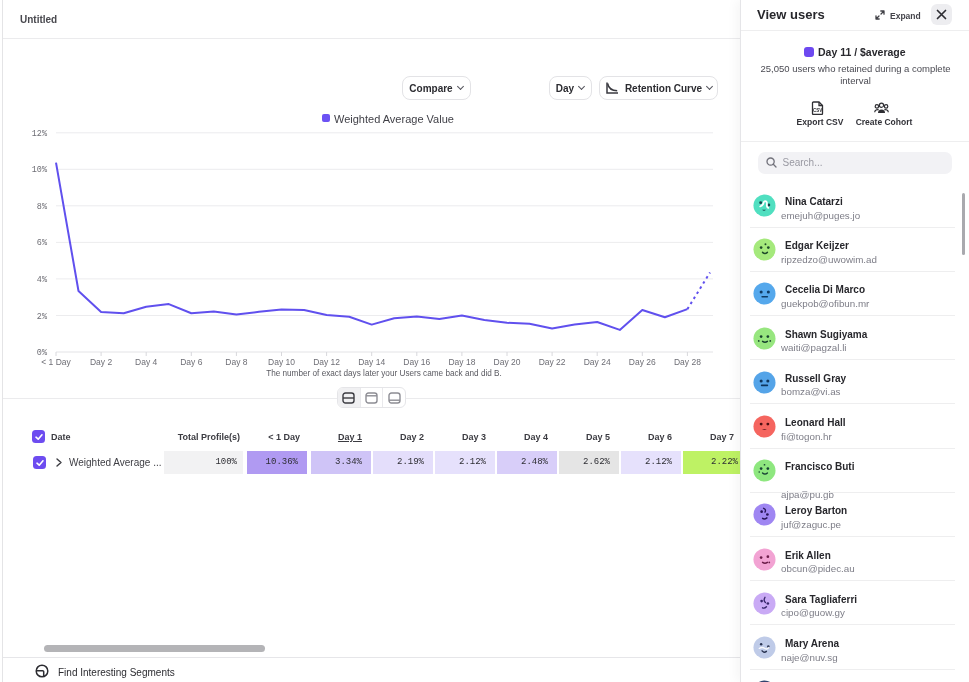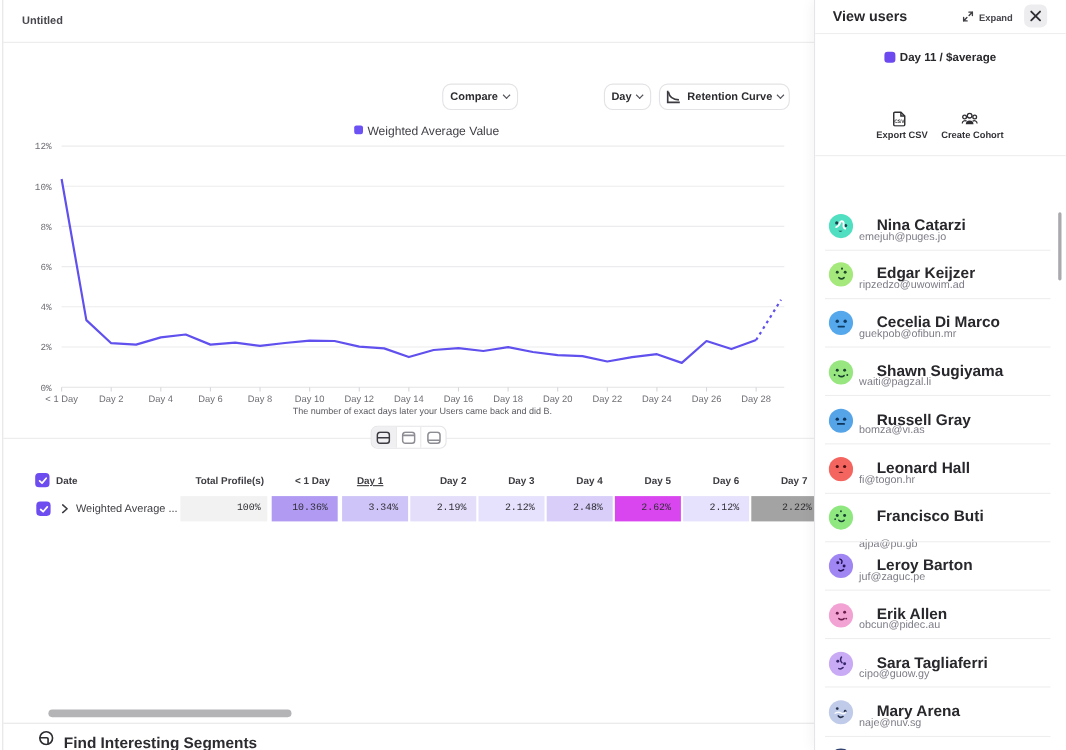--- a/index.html
+++ b/index.html
@@ -15,21 +15,21 @@
   .btn { position:absolute; height:24px; border:1px solid #e3e3e6; border-radius:8px; background:#fff; display:flex; align-items:center; justify-content:center; font-size:10px; font-weight:bold; color:#2c2c31; white-space:nowrap; }
   .chev { display:inline-block; width:6px; height:6px; margin-left:5px; position:relative; top:-2px; }
   .chev:before { content:""; position:absolute; left:0; top:1px; width:4px; height:4px; border-right:1.2px solid #52525a; border-bottom:1.2px solid #52525a; transform:rotate(45deg); }
   
   .cell { position:absolute; height:23px; font-family:"Liberation Mono",monospace; font-size:9px; color:#2e2e33; display:flex; align-items:center; justify-content:flex-end; padding-right:9px; }
   .thead { position:absolute; font-size:9px; font-weight:bold; color:#3c3c42; }
   .cb { position:absolute; width:13px; height:13px; background:#6d4cf0; border-radius:3.5px; }
   .cb svg { position:absolute; left:1.5px; top:1.5px; }
   
   #panel { overflow:hidden; position:absolute; left:740px; top:0; width:229px; height:682px; background:#fff; border-left:1px solid #e5e5e8; box-shadow:-4px 0 10px rgba(0,0,0,0.04); }
-  .pname { position:absolute; left:56px; font-size:14px; font-weight:bold; color:#27272c; }
+  .pname { position:absolute; left:44px; font-size:10px; font-weight:bold; color:#27272c; }
   .pmail { position:absolute; left:40px; font-size:9.8px; color:#7d7d87; }
   .pdiv { position:absolute; left:9px; width:205px; height:1px; background:#eeeeef; }
   .avatar { position:absolute; left:12px; width:23px; height:23px; }
 </style>
 </head>
 <body>
 <div id="page">
 
   <div class="abs" style="left:20px; top:14px; font-size:10px; font-weight:bold; color:#48484e;">Untitled</div>
   <div class="hdiv" style="left:3px; top:38px; width:737px;"></div>
@@ -138,21 +138,21 @@
   </div>
 
   <div class="cb" style="left:32px; top:430px;">
       <svg width="10" height="10" viewBox="0 0 10 10">
         <path d="M2,5.2 L4.2,7.2 L8,2.8" fill="none" stroke="#fff" stroke-width="1.6" stroke-linecap="round" stroke-linejoin="round"></path>
       </svg>
     </div>
   <div class="thead" style="left:51px; top:432px;">Date</div>
   <div class="thead" style="left:160px; top:432px; width:80px; text-align:right;">Total Profile(s)</div>
   <div class="thead" style="left:247px; top:432px; width:53px; text-align:right;">&lt; 1 Day</div>
-  <div class="thead" style="left:311px; top:432px; width:51px; text-align:center;text-decoration:underline;">Day 1</div>
+  <div class="thead" style="left:311px; top:432px; width:51px; text-align:right;text-decoration:underline;">Day 1</div>
   <div class="thead" style="left:373px; top:432px; width:51px; text-align:right;">Day 2</div>
   <div class="thead" style="left:435px; top:432px; width:51px; text-align:right;">Day 3</div>
   <div class="thead" style="left:497px; top:432px; width:51px; text-align:right;">Day 4</div>
   <div class="thead" style="left:559px; top:432px; width:51px; text-align:right;">Day 5</div>
   <div class="thead" style="left:621px; top:432px; width:51px; text-align:right;">Day 6</div>
   <div class="thead" style="left:683px; top:432px; width:51px; text-align:right;">Day 7</div>
 
   <div class="cb" style="left:33px; top:456px;">
       <svg width="10" height="10" viewBox="0 0 10 10">
         <path d="M2,5.2 L4.2,7.2 L8,2.8" fill="none" stroke="#fff" stroke-width="1.6" stroke-linecap="round" stroke-linejoin="round"></path>
@@ -161,65 +161,73 @@
   <svg class="abs" style="left:55px; top:458px;" width="8" height="9" viewBox="0 0 8 9">
       <path d="M2,1 L6,4.5 L2,8" fill="none" stroke="#3b3b41" stroke-width="1.4" stroke-linecap="round" stroke-linejoin="round"></path>
     </svg>
   <div class="abs" style="left:69px; top:456.5px; font-size:10px; color:#3e3e44;">Weighted Average ...</div>
   <div class="cell" style="left:164px; top:450.5px; width:78.5px; background:#f2f2f3; padding-right:5.5px;">100%</div>
   <div class="cell" style="left:247px; top:450.5px; width:60px; background:#b09af2;">10.36%</div>
   <div class="cell" style="left:311px; top:450.5px; width:60px; background:#cfc4f7;">3.34%</div>
   <div class="cell" style="left:373px; top:450.5px; width:60px; background:#e4defb;">2.19%</div>
   <div class="cell" style="left:435px; top:450.5px; width:60px; background:#e6e1fc;">2.12%</div>
   <div class="cell" style="left:497px; top:450.5px; width:60px; background:#d8cef9;">2.48%</div>
-  <div class="cell" style="left:559px; top:450.5px; width:60px; background:#d946ef;">2.62%</div>
+  <div class="cell" style="left:559px; top:450.5px; width:60px; background:#e5e5e5;">2.62%</div>
   <div class="cell" style="left:621px; top:450.5px; width:60px; background:#e6e1fc;">2.12%</div>
-  <div class="cell" style="left:683px; top:450.5px; width:57px; background:#a3a3a3; justify-content:flex-end; padding-right:2px;padding-left:32px;">2.22%</div>
+  <div class="cell" style="left:683px; top:450.5px; width:57px; background:#bef264; justify-content:flex-end; padding-right:2px;padding-left:32px;">2.22%</div>
 
   <div class="abs" style="left:44px; top:645px; width:221px; height:7px; background:#b4b4b7; border-radius:4px;"></div>
   <div class="hdiv" style="left:3px; top:657px; width:737px; background:#e6e6e9;"></div>
 
   <svg class="abs" style="left:34.5px; top:663.5px;" width="14" height="14" viewBox="0 0 14 14">
     <circle cx="7" cy="7" r="5.8" fill="none" stroke="#2c2c31" stroke-width="1.5"></circle>
     <path d="M1.3,6.7 H7.6 a1.1,1.1 0 0 1 1.1,1.1 V12.5" fill="none" stroke="#2c2c31" stroke-width="1.5"></path>
   </svg>
-  <div class="abs" style="left:58px; top:666.5px; font-size:14px; font-weight:bold; color:#2c2c31;">Find Interesting Segments</div>
+  <div class="abs" style="left:58px; top:666.5px; font-size:10px; font-weight:normal; color:#2c2c31;">Find Interesting Segments</div>
 
   <div id="panel">
     <div class="abs" style="left:16px; top:7px; font-size:13px; font-weight:bold; color:#27272c;">View users</div>
     <svg class="abs" style="left:134px; top:10px;" width="10" height="10" viewBox="0 0 10 10">
       <path d="M9,1 L6,4 M9,1 L5.8,1 M9,1 L9,4.2 M1,9 L4,6 M1,9 L4.2,9 M1,9 L1,5.8" stroke="#3f3f45" stroke-width="1.3" fill="none" stroke-linecap="round"></path>
     </svg>
     <div class="abs" style="left:149px; top:10.5px; font-size:8.5px; font-weight:bold; color:#44444b;">Expand</div>
     <div class="abs" style="left:189.5px; top:3.5px; width:21px; height:21px; background:#ededf0; border-radius:6px;">
       <svg width="11" height="11" viewBox="0 0 11 11" style="position:absolute; left:5px; top:5px;">
           <path d="M1.5,1.5 L9.5,9.5 M9.5,1.5 L1.5,9.5" stroke="#2e2e33" stroke-width="1.7" stroke-linecap="round"></path>
         </svg>
     </div>
     <div class="pdiv" style="left:0; width:229px; top:30px;"></div>
 
     <div class="abs" style="left:62.5px; top:46.5px; width:10px; height:10px; background:#6d49f0; border-radius:3px;"></div>
     <div class="abs" style="left:77px; top:46px; font-size:10.5px; font-weight:bold; color:#28282d;">Day 11 / $average</div>
+    <div class="abs" style="left:0; top:63px; width:229px; text-align:center; font-size:9.5px; color:#4a4a52; line-height:12.2px;">25,050 users who retained during a complete<br>interval</div>
 
     <svg class="abs" style="left:70px; top:101px;" width="13" height="14" viewBox="0 0 13 14">
       <path d="M2.5,1 h5.5 l3.5,3.5 v8 a1,1 0 0 1 -1,1 h-8 a1,1 0 0 1 -1,-1 v-10.5 a1,1 0 0 1 1,-1 z" fill="none" stroke="#2e2e33" stroke-width="1.3"></path>
       <path d="M8,1 v3.5 h3.5" fill="none" stroke="#2e2e33" stroke-width="1.3"></path>
       <text x="2" y="11" font-size="4.5" font-weight="bold" fill="#2e2e33" font-family="Liberation Sans">CSV</text>
     </svg>
     <div class="abs" style="left:29px; top:116.5px; width:100px; text-align:center; font-size:8.5px; font-weight:bold; color:#323238;">Export CSV</div>
     <svg class="abs" style="left:133px; top:102px;" width="15" height="12" viewBox="0 0 15 12">
       <circle cx="7.5" cy="3.2" r="2.1" fill="none" stroke="#2e2e33" stroke-width="1.2"></circle>
       <circle cx="2.9" cy="4.4" r="1.7" fill="none" stroke="#2e2e33" stroke-width="1.2"></circle>
       <circle cx="12.1" cy="4.4" r="1.7" fill="none" stroke="#2e2e33" stroke-width="1.2"></circle>
       <path d="M4,11 a3.5,3.5 0 0 1 7,0 z" fill="#2e2e33"></path>
       <path d="M0.7,10.2 a2.6,2.6 0 0 1 4,-2.1 M14.3,10.2 a2.6,2.6 0 0 0 -4,-2.1" fill="none" stroke="#2e2e33" stroke-width="1.2"></path>
     </svg>
     <div class="abs" style="left:83px; top:116.5px; width:120px; text-align:center; font-size:8.5px; font-weight:bold; color:#323238;">Create Cohort</div>
     <div class="pdiv" style="left:0; width:229px; top:141px;"></div>
 
+    <div class="abs" style="left:16.5px; top:151.5px; width:194px; height:22px; background:#f2f2f5; border-radius:7px;">
+      <svg width="11" height="11" viewBox="0 0 11 11" style="position:absolute; left:8px; top:5.5px;">
+          <circle cx="4.6" cy="4.6" r="3.6" fill="none" stroke="#71717a" stroke-width="1.3"></circle>
+          <line x1="7.3" y1="7.3" x2="10" y2="10" stroke="#71717a" stroke-width="1.3" stroke-linecap="round"></line>
+        </svg>
+      <div style="position:absolute; left:25px; top:5px; font-size:10px; color:#9999a2;">Search...</div>
+    </div>
 
     <div id="userlist">
     <div class="avatar" style="top:194.0px;"><svg width="23" height="23" viewBox="0 0 24 24">
             <circle cx="12" cy="12" r="11.5" fill="#50dfc0"></circle>
             <circle cx="8" cy="9" r="1.5" fill="#14424a"></circle>
             <circle cx="16.5" cy="11.5" r="1.5" fill="#14424a"></circle>
             <path d="M9.5,16.5 q2,2 4,0 z" fill="#14424a"></path>
             <path d="M12.5,7.5 q2.5,0 2,3 q-0.5,3 1.5,4" fill="none" stroke="#ffffff" stroke-width="1.8" stroke-linecap="round"></path>
             <path d="M11.5,8 q-1,4 -4,5" fill="none" stroke="#ffffff" stroke-width="1.8" stroke-linecap="round"></path>
           </svg></div>

